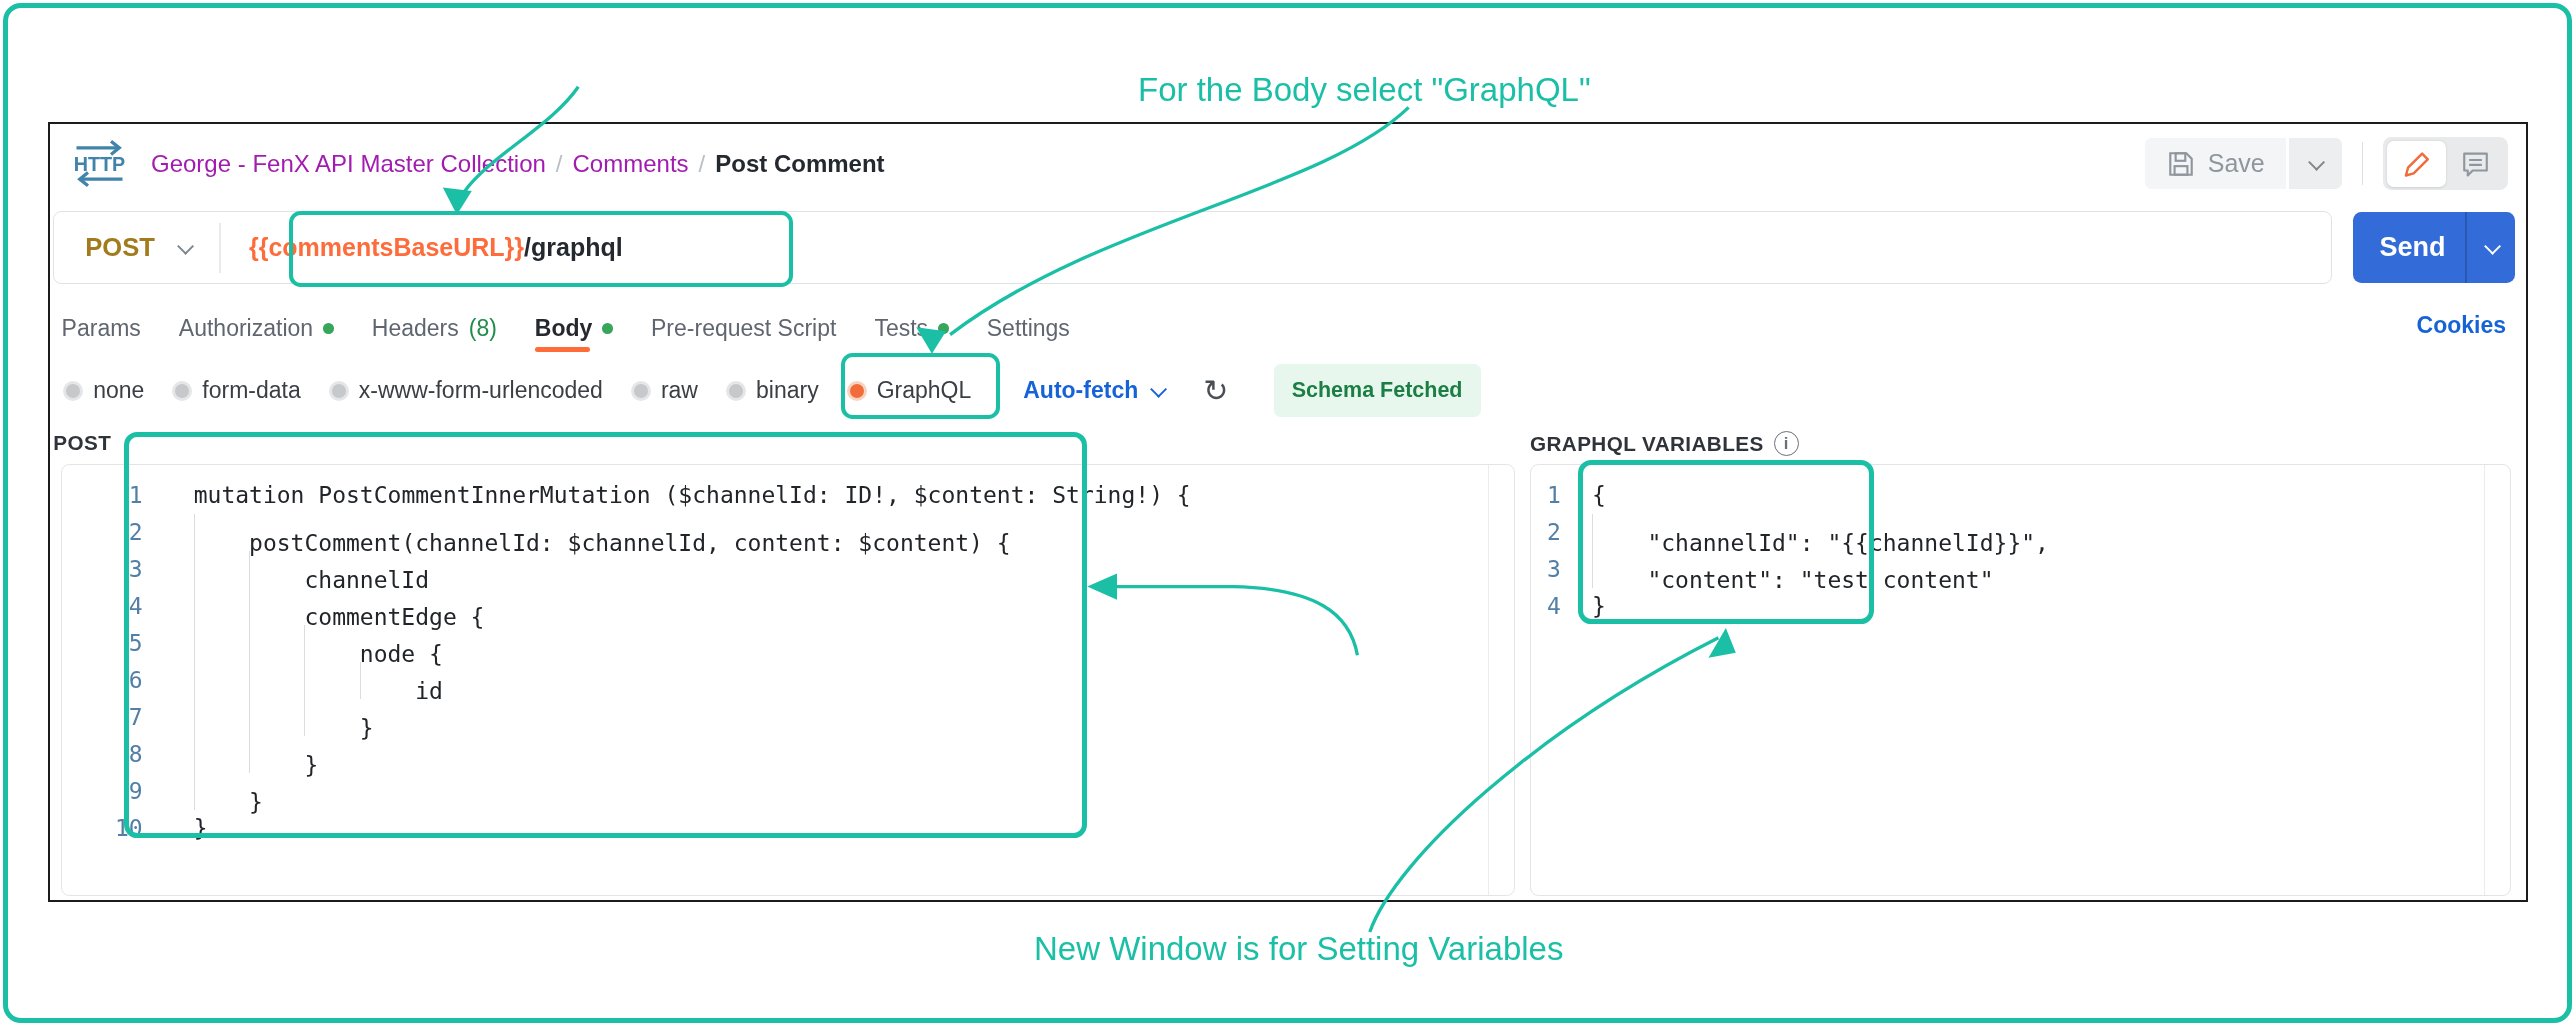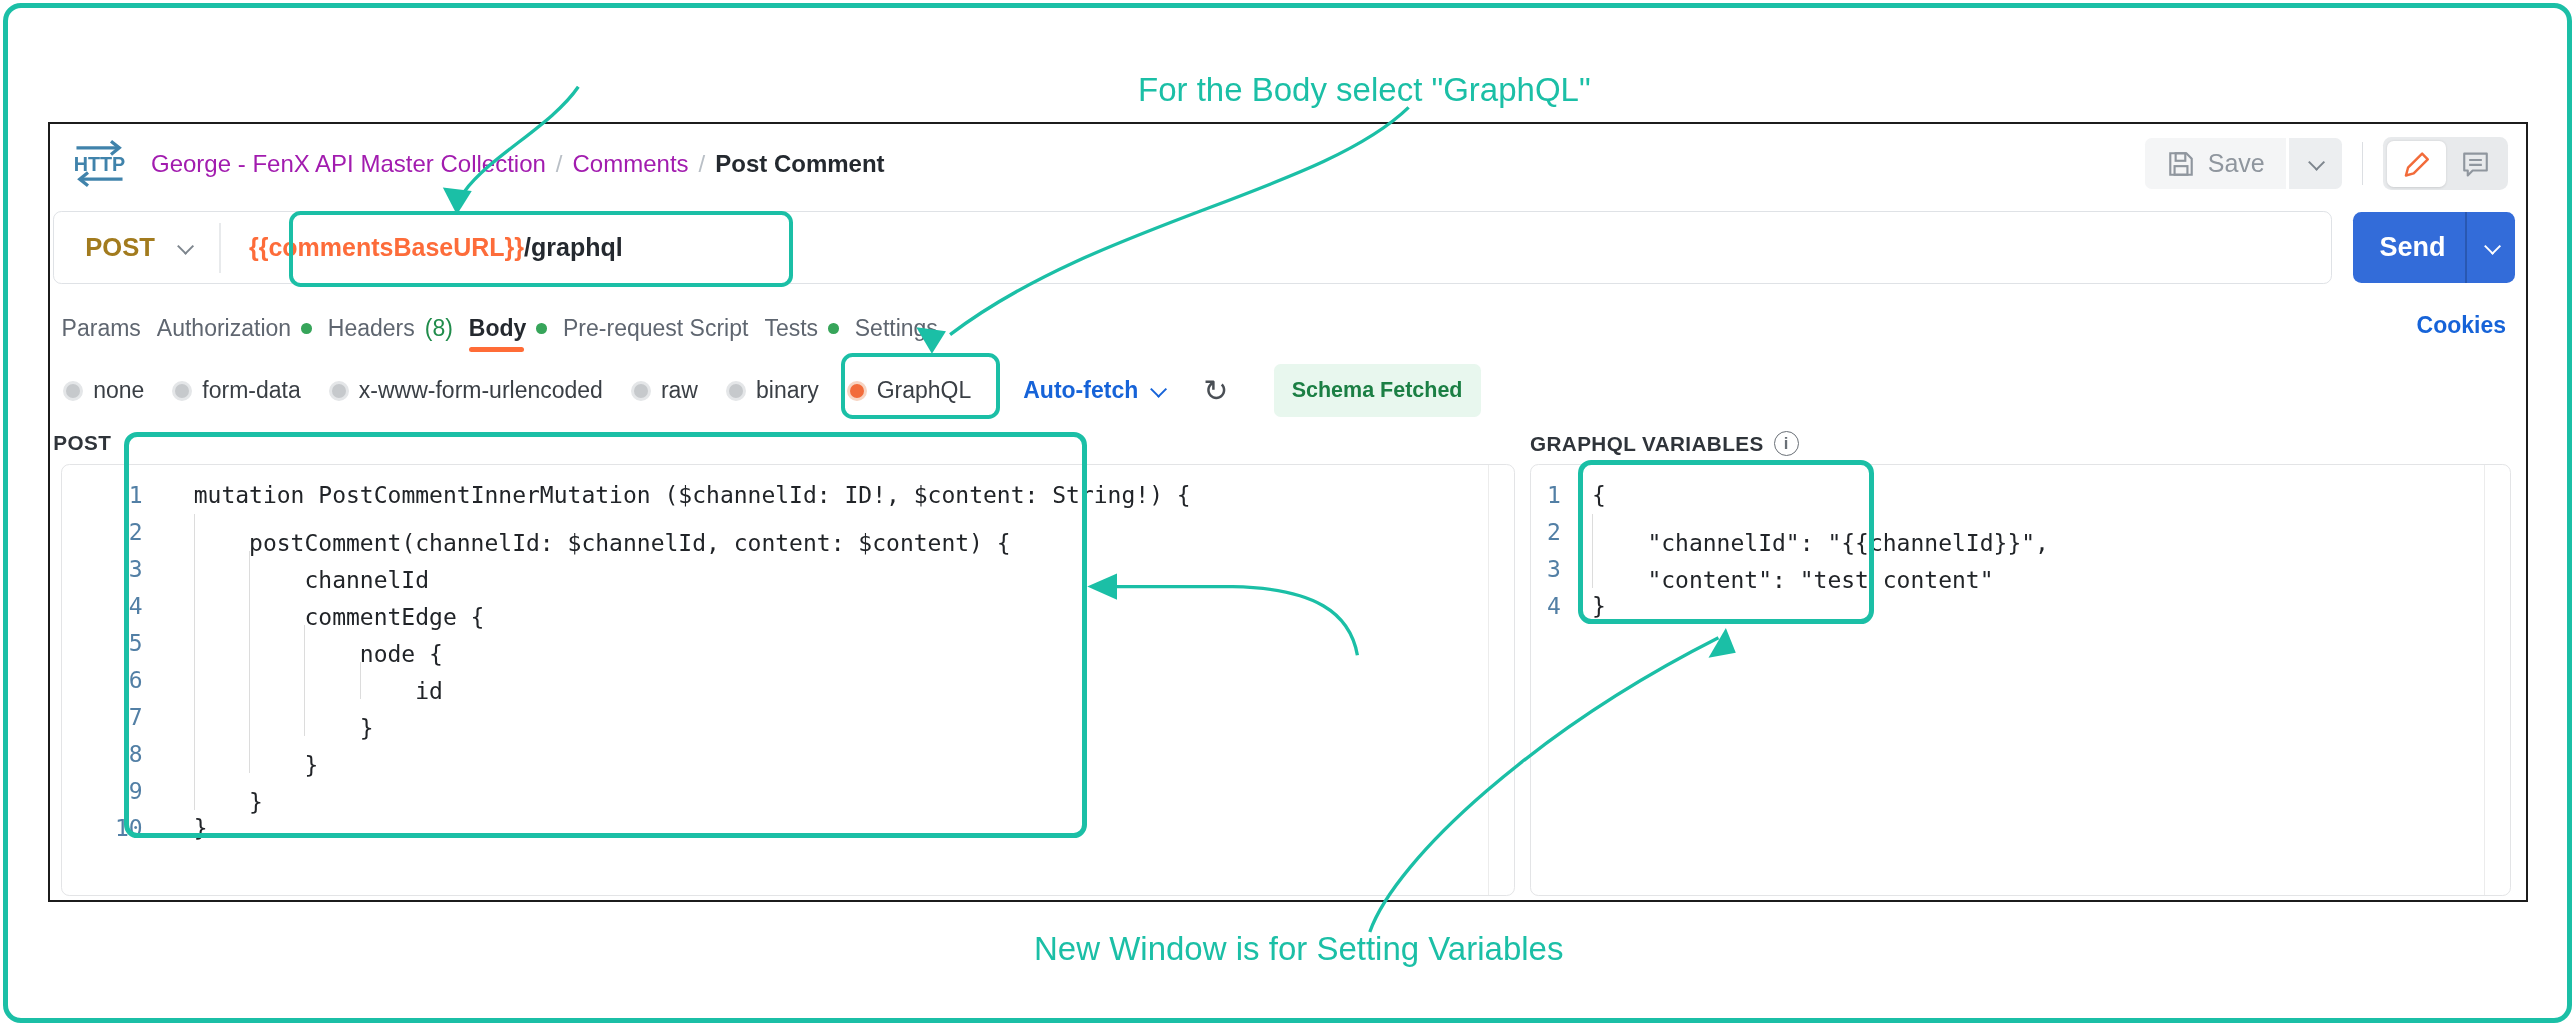--- a/index.html
+++ b/index.html
@@ -50,21 +50,21 @@
   .url { font-size:25px; color:#24292f; white-space:nowrap;font-weight:bold; }
   .url .var { color:#fd6c3a; }
   .sendbtn { position:absolute; left:2303px; top:88px; width:162px; height:71px;
     background:#336cd9; border-radius:8.3px; display:flex; align-items:center; color:#fff; }
   .send-label { flex:1; text-align:center; font-size:27px; font-weight:bold; padding-left:6.6px; }
   .send-sep { width:1.7px; height:71px; background:rgba(0,0,0,.18); }
   .send-arrow { width:48px; display:flex; justify-content:center; }
 
   
   .tabs { position:absolute; left:11.6px; top:183px; height:43px; display:flex;
-    align-items:center; gap:16px; }
+    align-items:center; gap:38px; }
   .tab { position:relative; display:flex; align-items:center; gap:10px;
     color:#5f6670; font-size:23px; height:43px; }
   .tab.active { color:#24292f; font-weight:600; }
   .tab.active::after { content:""; position:absolute; left:0; bottom:-1.7px; width:55px;
     height:5px; background:#ff6c37; border-radius:2.5px; }
   .dot { width:10.7px; height:10.7px; border-radius:50%; background:#37a55a; }
   .tab-count { color:#208c4b; }
   .cookies { position:absolute; right:20px; top:188px; color:#1663d8;
     font-weight:bold; font-size:23px; }
 

